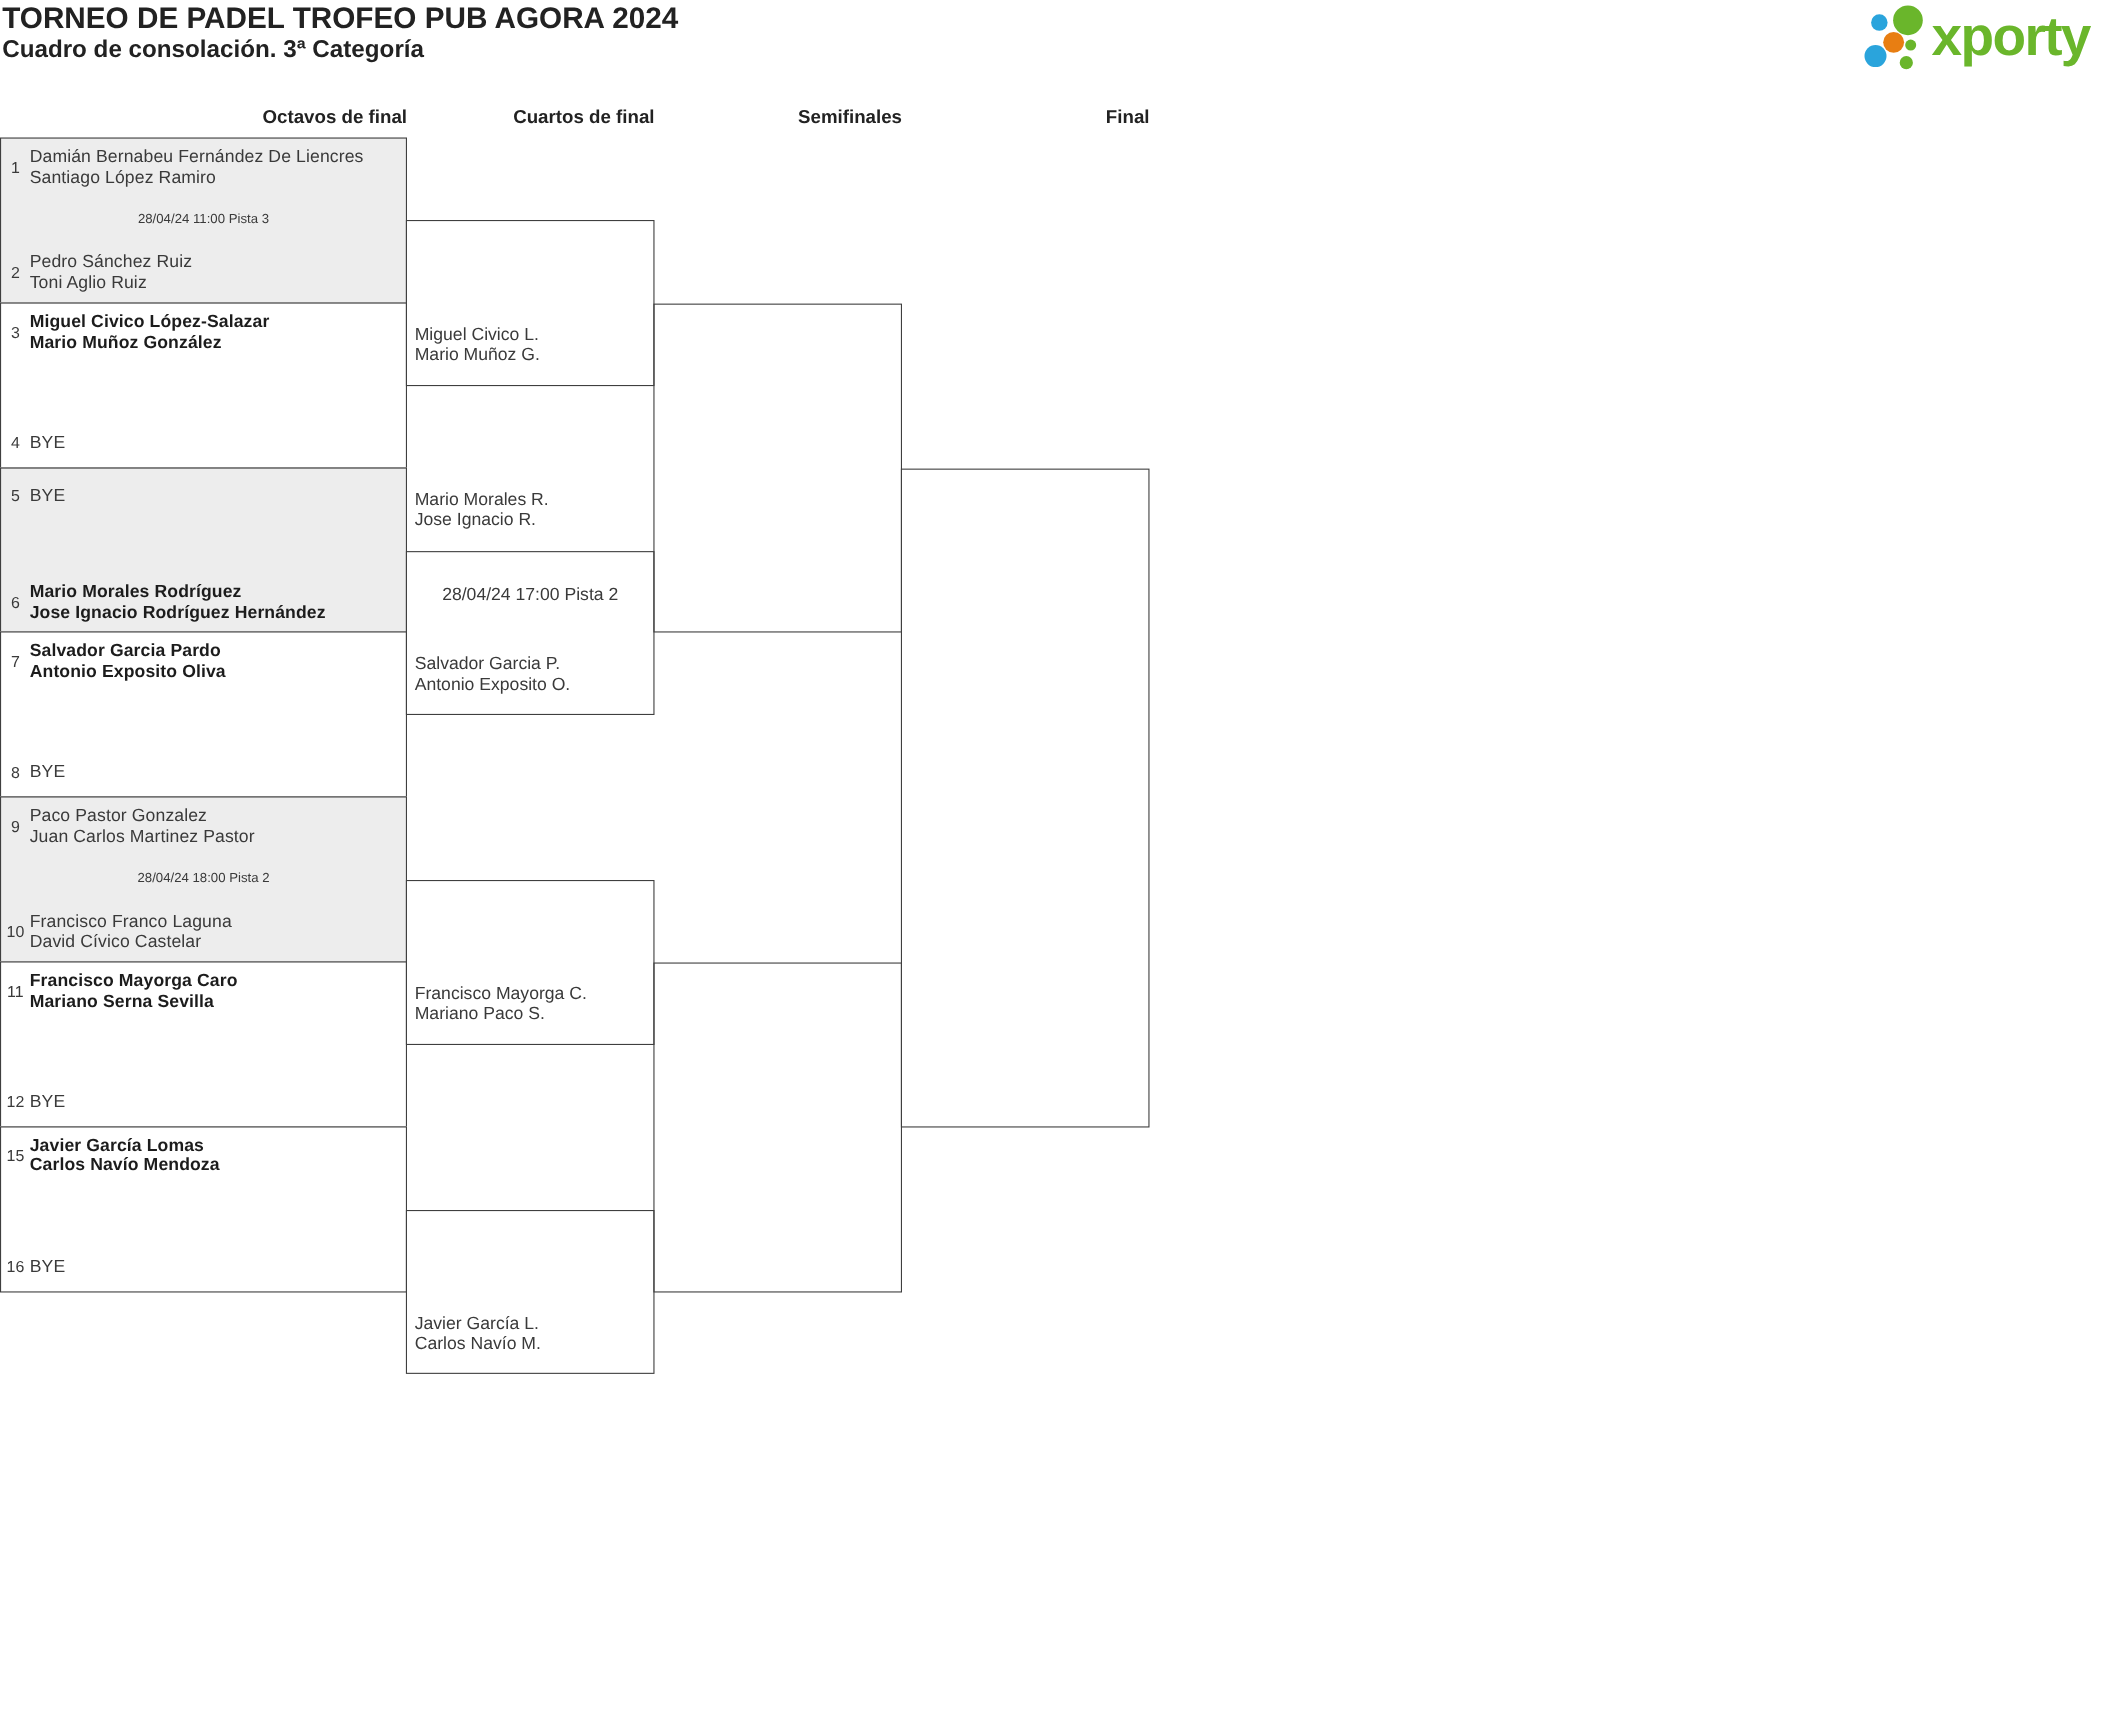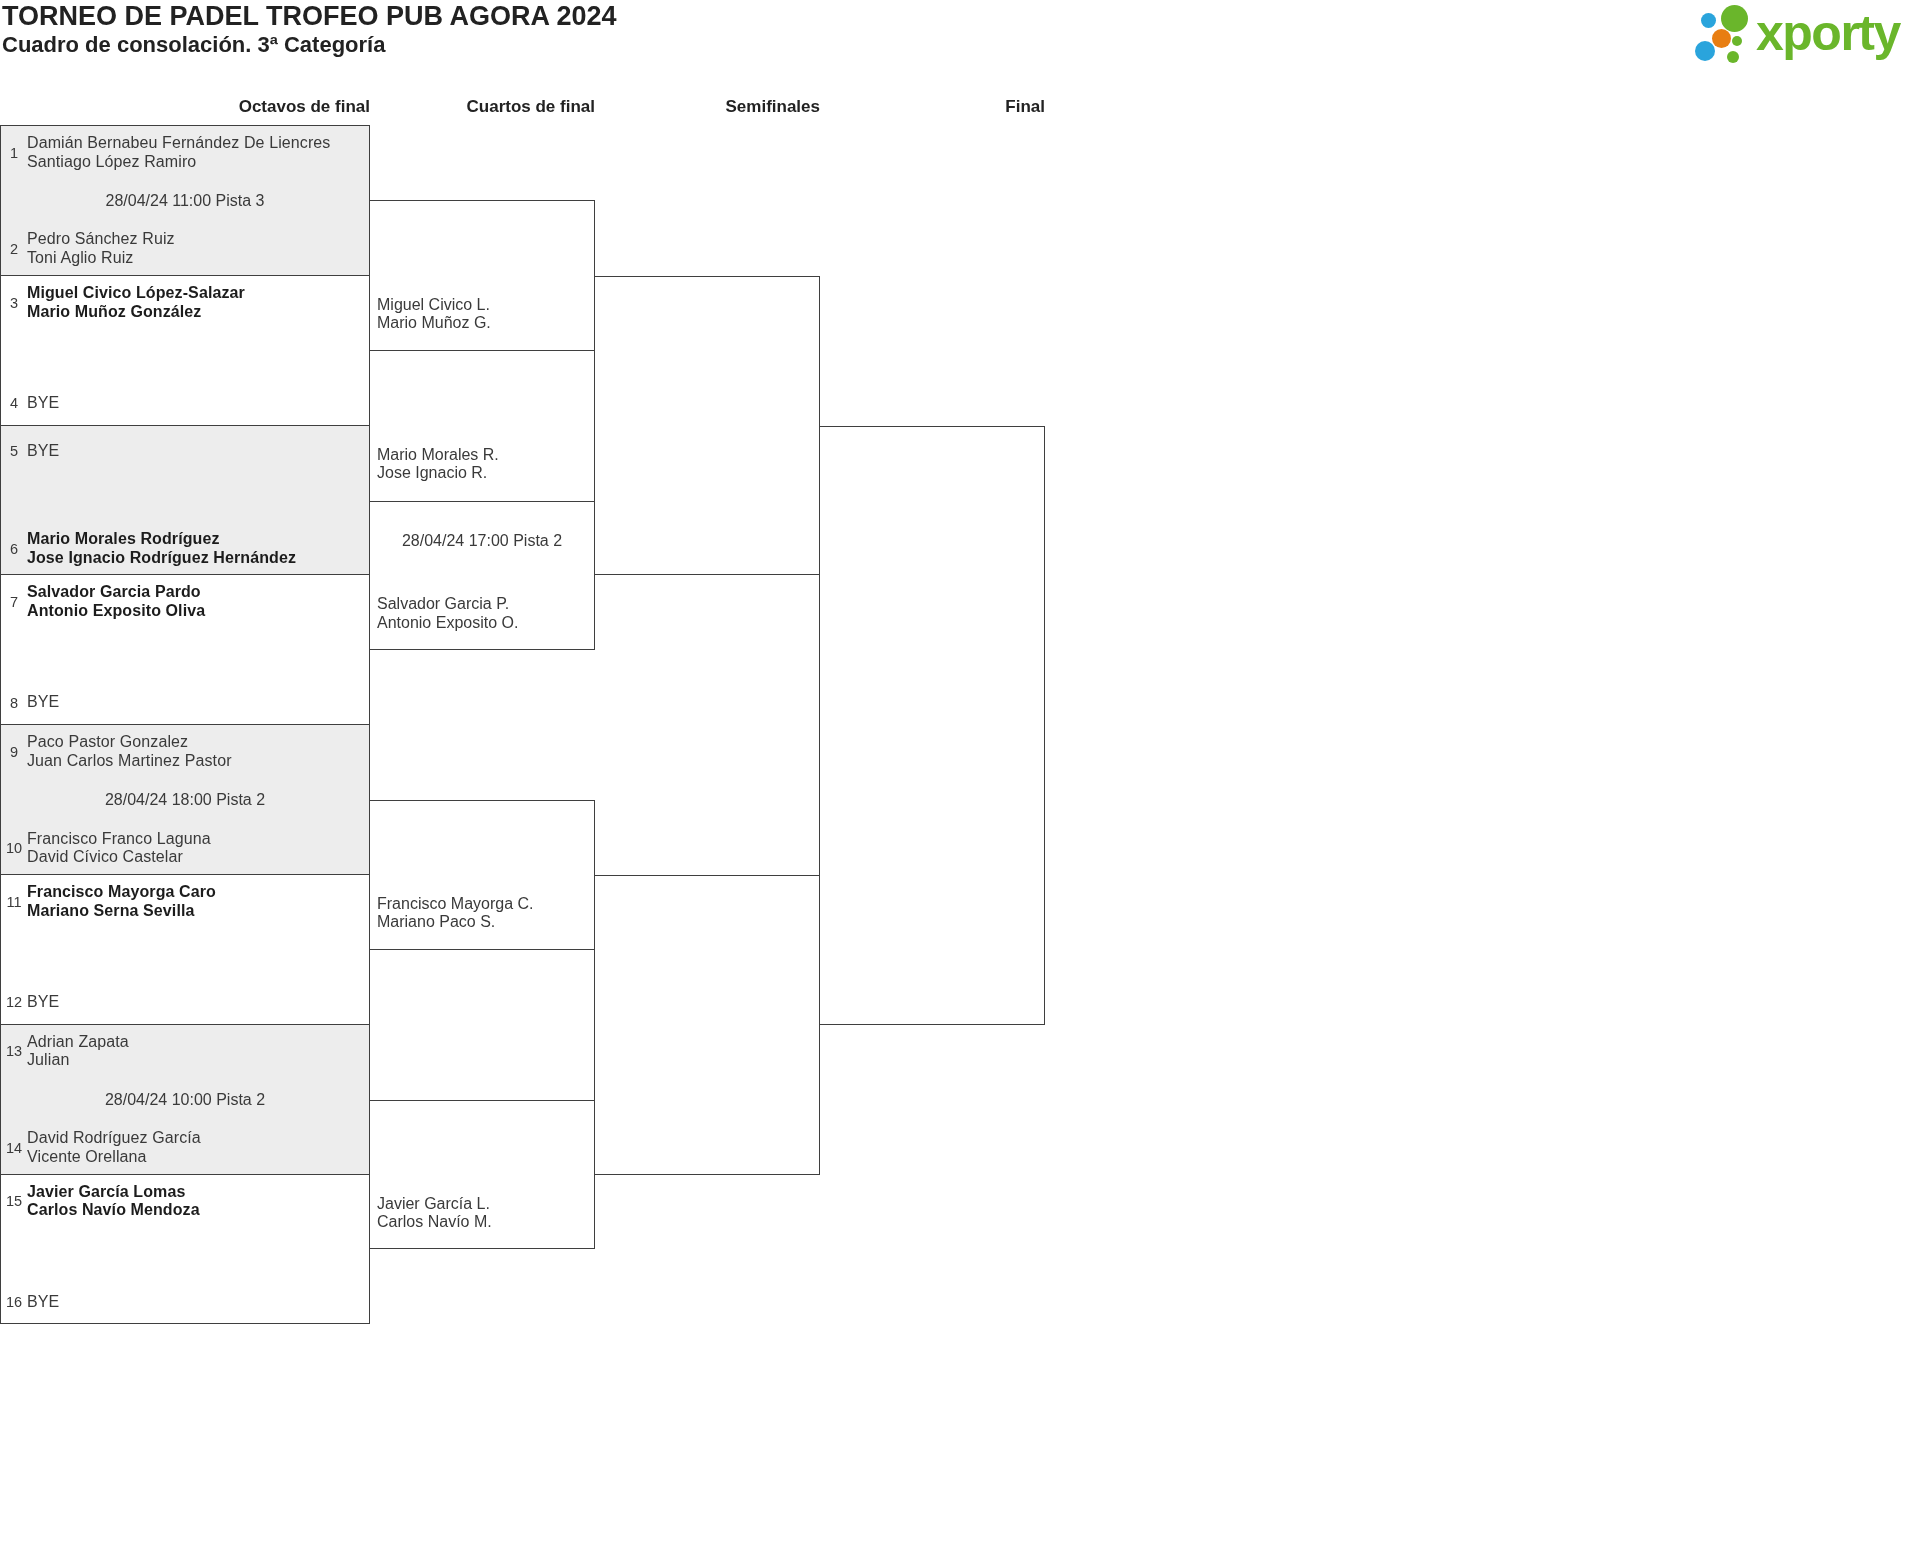--- a/index.html
+++ b/index.html
@@ -33,21 +33,21 @@
   .m:first-child{margin-top:0;}
   .m.shaded{background:#ededed;}
   .slot{position:absolute;left:0;right:4px;display:flex;align-items:center;}
   .slot.top{top:8px;}
   .slot.top.bye{top:16px;}
   .slot.bot{bottom:7px;}
   .slot.bot.bye{bottom:12px;}
   .seed{flex:none;width:26px;text-align:center;font-size:14.5px;color:#3a3a3a;}
   .names{display:flex;flex-direction:column;font-size:16px;line-height:18.7px;letter-spacing:0.1px;}
   .names.winner{font-weight:bold;color:#1c1c1c;}
-  .mdate{position:absolute;top:66px;left:0;right:0;text-align:center;font-size:16px;color:#3a3a3a;}
+  .mdate{position:absolute;top:66px;left:0;right:0;text-align:center;font-size:12px;color:#3a3a3a;}
 
   
   .box{position:absolute;border:1px solid #3f3f3f;box-sizing:border-box;background:transparent;}
   .q1{left:369px;width:226px;top:200.4px;height:150.3px;}
   .q2{left:369px;width:226px;top:500.5px;height:149.8px;}
   .q3{left:369px;width:226px;top:800.1px;height:149.8px;}
   .q4{left:369px;width:226px;top:1099.7px;height:149.8px;}
   .s1{left:594px;width:226px;top:275.5px;height:299.9px;}
   .s2{left:594px;width:226px;top:874.9px;height:299.7px;}
   .f1{left:819px;width:226px;top:425.5px;height:599.3px;}
@@ -180,37 +180,20 @@
         </span>
       </div>
       <div class="slot bot bye">
         <span class="seed">12</span>
         <span class="names">
           <span>BYE</span>
         </span>
       </div>
     </div>
 
-    <div class="m shaded">
-      <div class="slot top">
-        <span class="seed">13</span>
-        <span class="names">
-          <span>Adrian Zapata</span>
-            <span>Julian</span>
-        </span>
-      </div>
-      <div class="mdate">28/04/24 10:00 Pista 2</div>
-      <div class="slot bot">
-        <span class="seed">14</span>
-        <span class="names">
-          <span>David Rodríguez García</span>
-            <span>Vicente Orellana</span>
-        </span>
-      </div>
-    </div>
 
     <div class="m">
       <div class="slot top">
         <span class="seed">15</span>
         <span class="names winner">
           <span>Javier García Lomas</span>
             <span>Carlos Navío Mendoza</span>
         </span>
       </div>
       <div class="slot bot bye">

